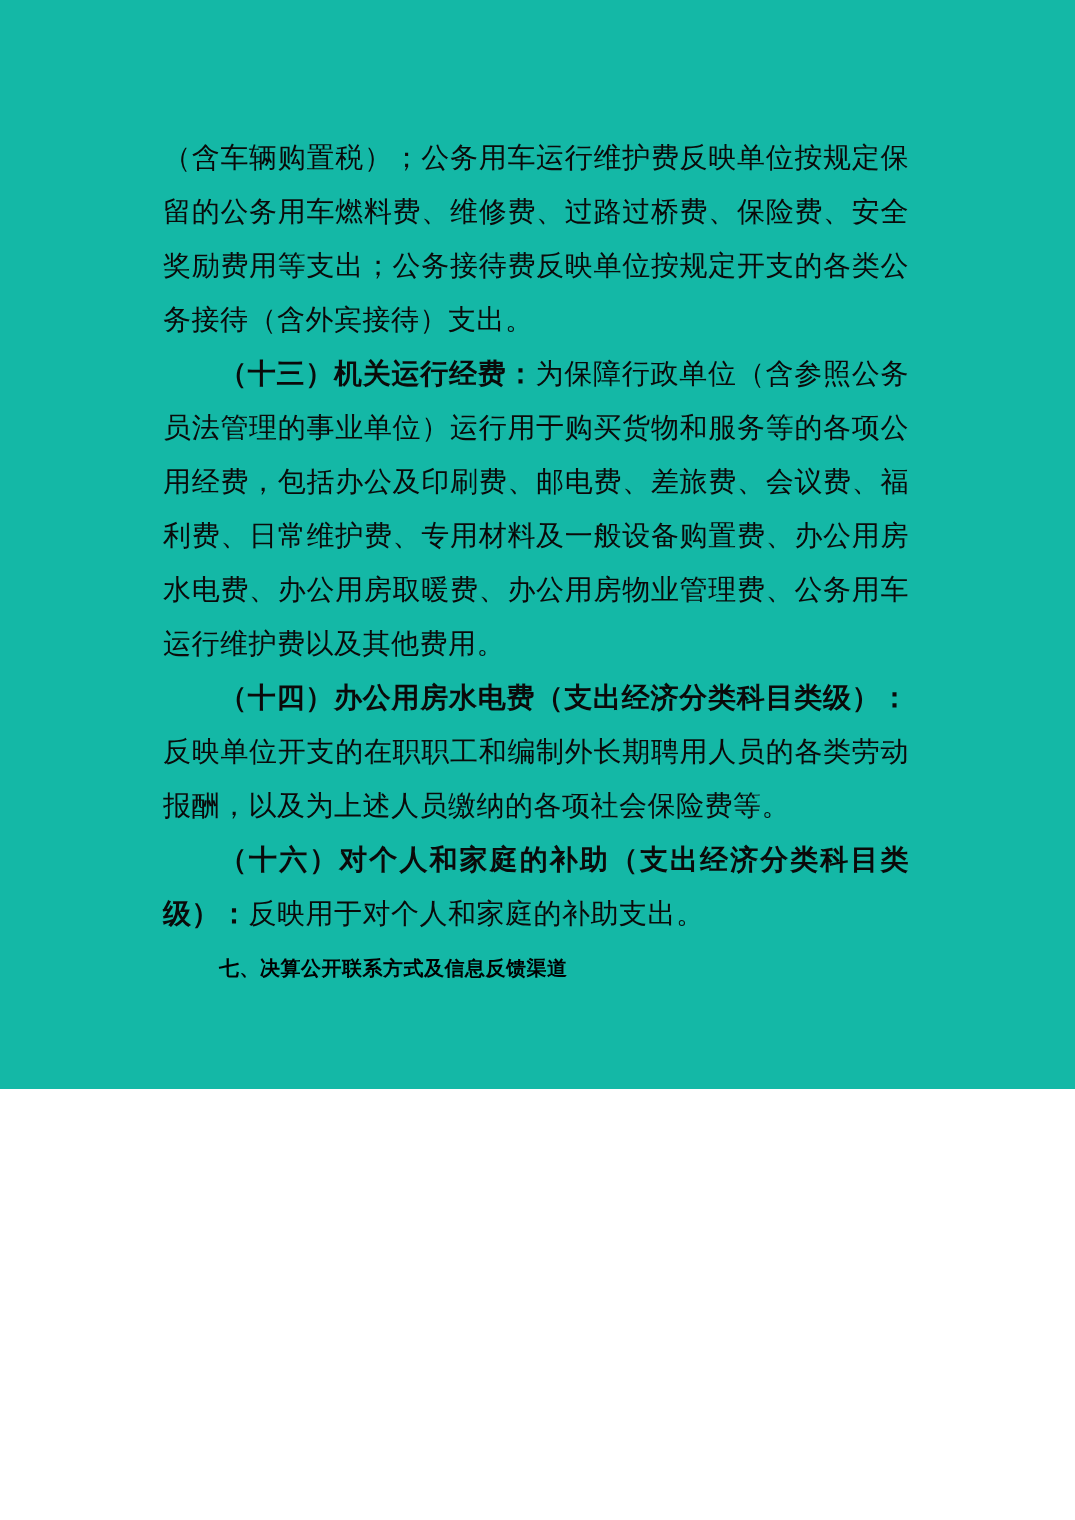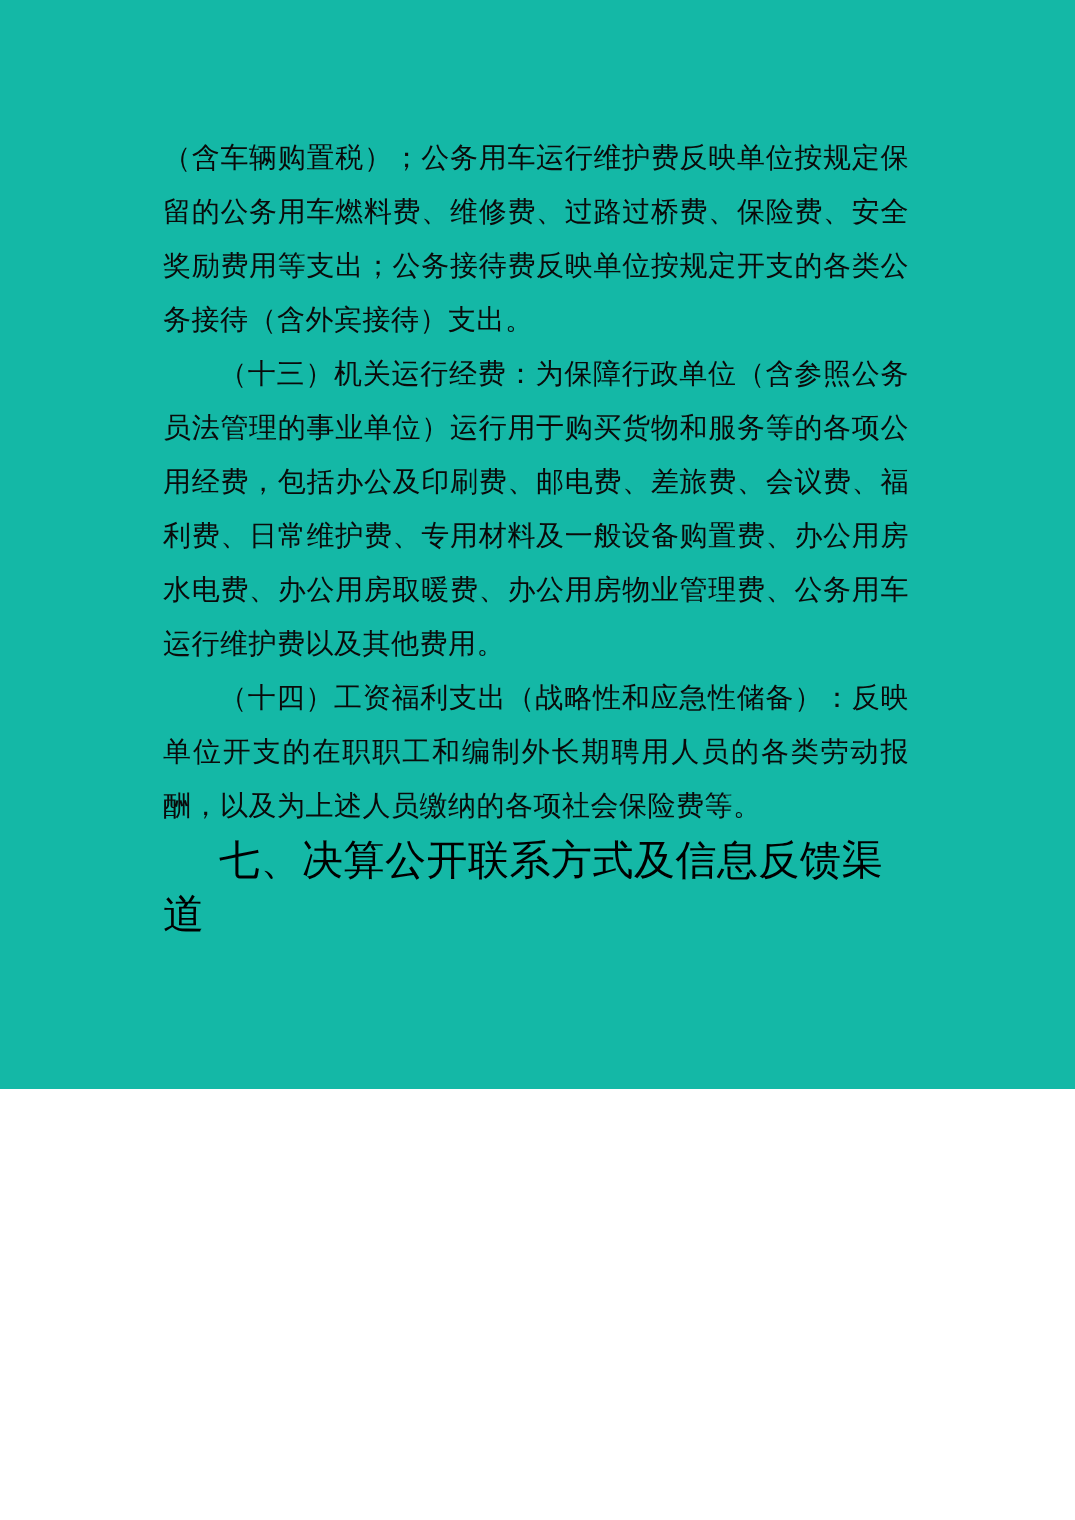--- a/index.html
+++ b/index.html
@@ -27,25 +27,25 @@
     font-size: 28px;
     line-height: 54px;
     text-align: justify;
     letter-spacing: 0.5px;
     color: #0a0a0a;
   }
   p.para.indent {
     text-indent: 56px;
   }
   p.para .bold {
-    font-weight: normal;
+    font-weight: bold;
   }
   p.para.heading {
     font-family: "DejaVu Sans", sans-serif;
-    font-size: 41px;
+    font-size: 20px;
     font-weight: bold;
     line-height: 54px;
     text-align: left;
     letter-spacing: 0.5px;
     color: #000000;
   }
   .footer {
     position: absolute;
     left: 0;
     top: 1388px;
@@ -60,20 +60,21 @@
   }
 </style>
 </head>
 <body>
 
 <div class="page">
   <main class="content">
     <div>
         <p class="para"><span class="seg">（含车辆购置税）；公务用车运行维护费反映单位按规定保留的公务用车燃料费、维修费、过路过桥费、保险费、安全奖励费用等支出；公务接待费反映单位按规定开支的各类公务接待（含外宾接待）支出。</span></p>
         <p class="para indent"><span class="seg bold">（十三）机关运行经费：</span><span class="seg">为保障行政单位（含参照公务员法管理的事业单位）运行用于购买货物和服务等的各项公用经费，包括办公及印刷费、邮电费、差旅费、会议费、福利费、日常维护费、专用材料及一般设备购置费、办公用房水电费、办公用房取暖费、办公用房物业管理费、公务用车运行维护费以及其他费用。</span></p>
-        <p class="para indent"><span class="seg bold">（十四）工资福利支出（战略性和应急性储备）：</span><span class="seg">反映单位开支的在职职工和编制外长期聘用人员的各类劳动报酬，以及为上述人员缴纳的各项社会保险费等。</span></p>
+        <p class="para indent"><span class="seg bold">（十四）办公用房水电费（支出经济分类科目类级）：</span><span class="seg">反映单位开支的在职职工和编制外长期聘用人员的各类劳动报酬，以及为上述人员缴纳的各项社会保险费等。</span></p>
+        <p class="para indent"><span class="seg bold">（十六）对个人和家庭的补助（支出经济分类科目类级）：</span><span class="seg">反映用于对个人和家庭的补助支出。</span></p>
         <p class="para indent heading"><span class="seg bold">七、决算公开联系方式及信息反馈渠道</span></p>
       </div>
   </main>
   <footer class="footer">
     <span class="page-number">- 9 -</span>
   </footer>
 </div>
 
 </body></html>

